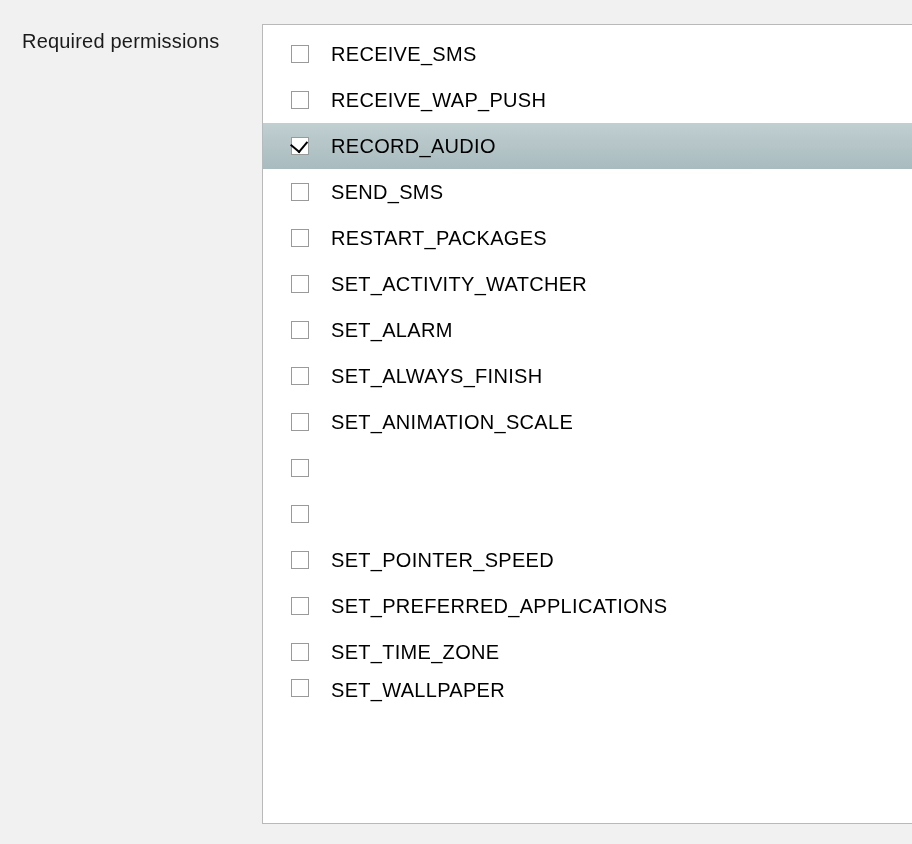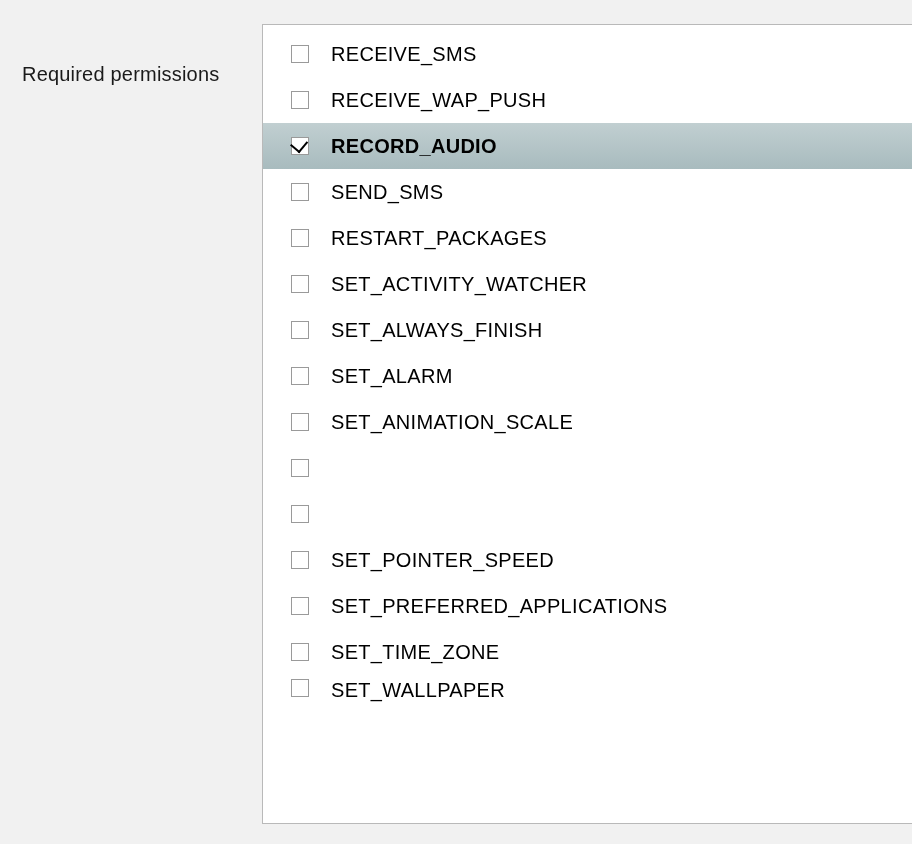--- a/index.html
+++ b/index.html
@@ -15,21 +15,20 @@
       overflow: hidden;
     }
     .container {
       display: flex;
       padding-top: 24px;
     }
     .label-col {
       width: 262px;
       padding-left: 22px;
       padding-top: 6px;
-      margin-top: 33px;
     }
     .section-label {
       font-size: 20px;
       color: #1a1a1a;
       letter-spacing: 0.2px;
     }
     .list-panel {
       flex: 1;
       background: #ffffff;
       border: 1px solid #b9b9b9;
@@ -42,21 +41,20 @@
     }
     .list-row {
       display: flex;
       align-items: center;
       height: 46px;
       padding-left: 28px;
       cursor: default;
     }
     .list-row.selected {
       background: linear-gradient(to bottom, #c1cfd1 0%, #a8bbbe 100%);
-      font-weight: bold;
     }
     .checkbox {
       width: 18px;
       height: 18px;
       border: 1px solid #9a9a9a;
       background: #ffffff;
       display: flex;
       align-items: center;
       justify-content: center;
       flex-shrink: 0;
@@ -116,25 +114,25 @@
         <div class="list-row">
           <div class="checkbox"></div>
           <span class="item-label">RESTART_PACKAGES</span>
         </div>
         <div class="list-row">
           <div class="checkbox"></div>
           <span class="item-label">SET_ACTIVITY_WATCHER</span>
         </div>
         <div class="list-row">
           <div class="checkbox"></div>
-          <span class="item-label">SET_ALWAYS_FINISH</span>
+          <span class="item-label">SET_ALARM</span>
         </div>
         <div class="list-row">
           <div class="checkbox"></div>
-          <span class="item-label">SET_ALARM</span>
+          <span class="item-label">SET_ALWAYS_FINISH</span>
         </div>
         <div class="list-row">
           <div class="checkbox"></div>
           <span class="item-label">SET_ANIMATION_SCALE</span>
         </div>
         <div class="list-row">
           <div class="checkbox"></div>
         </div>
         <div class="list-row">
           <div class="checkbox"></div>

